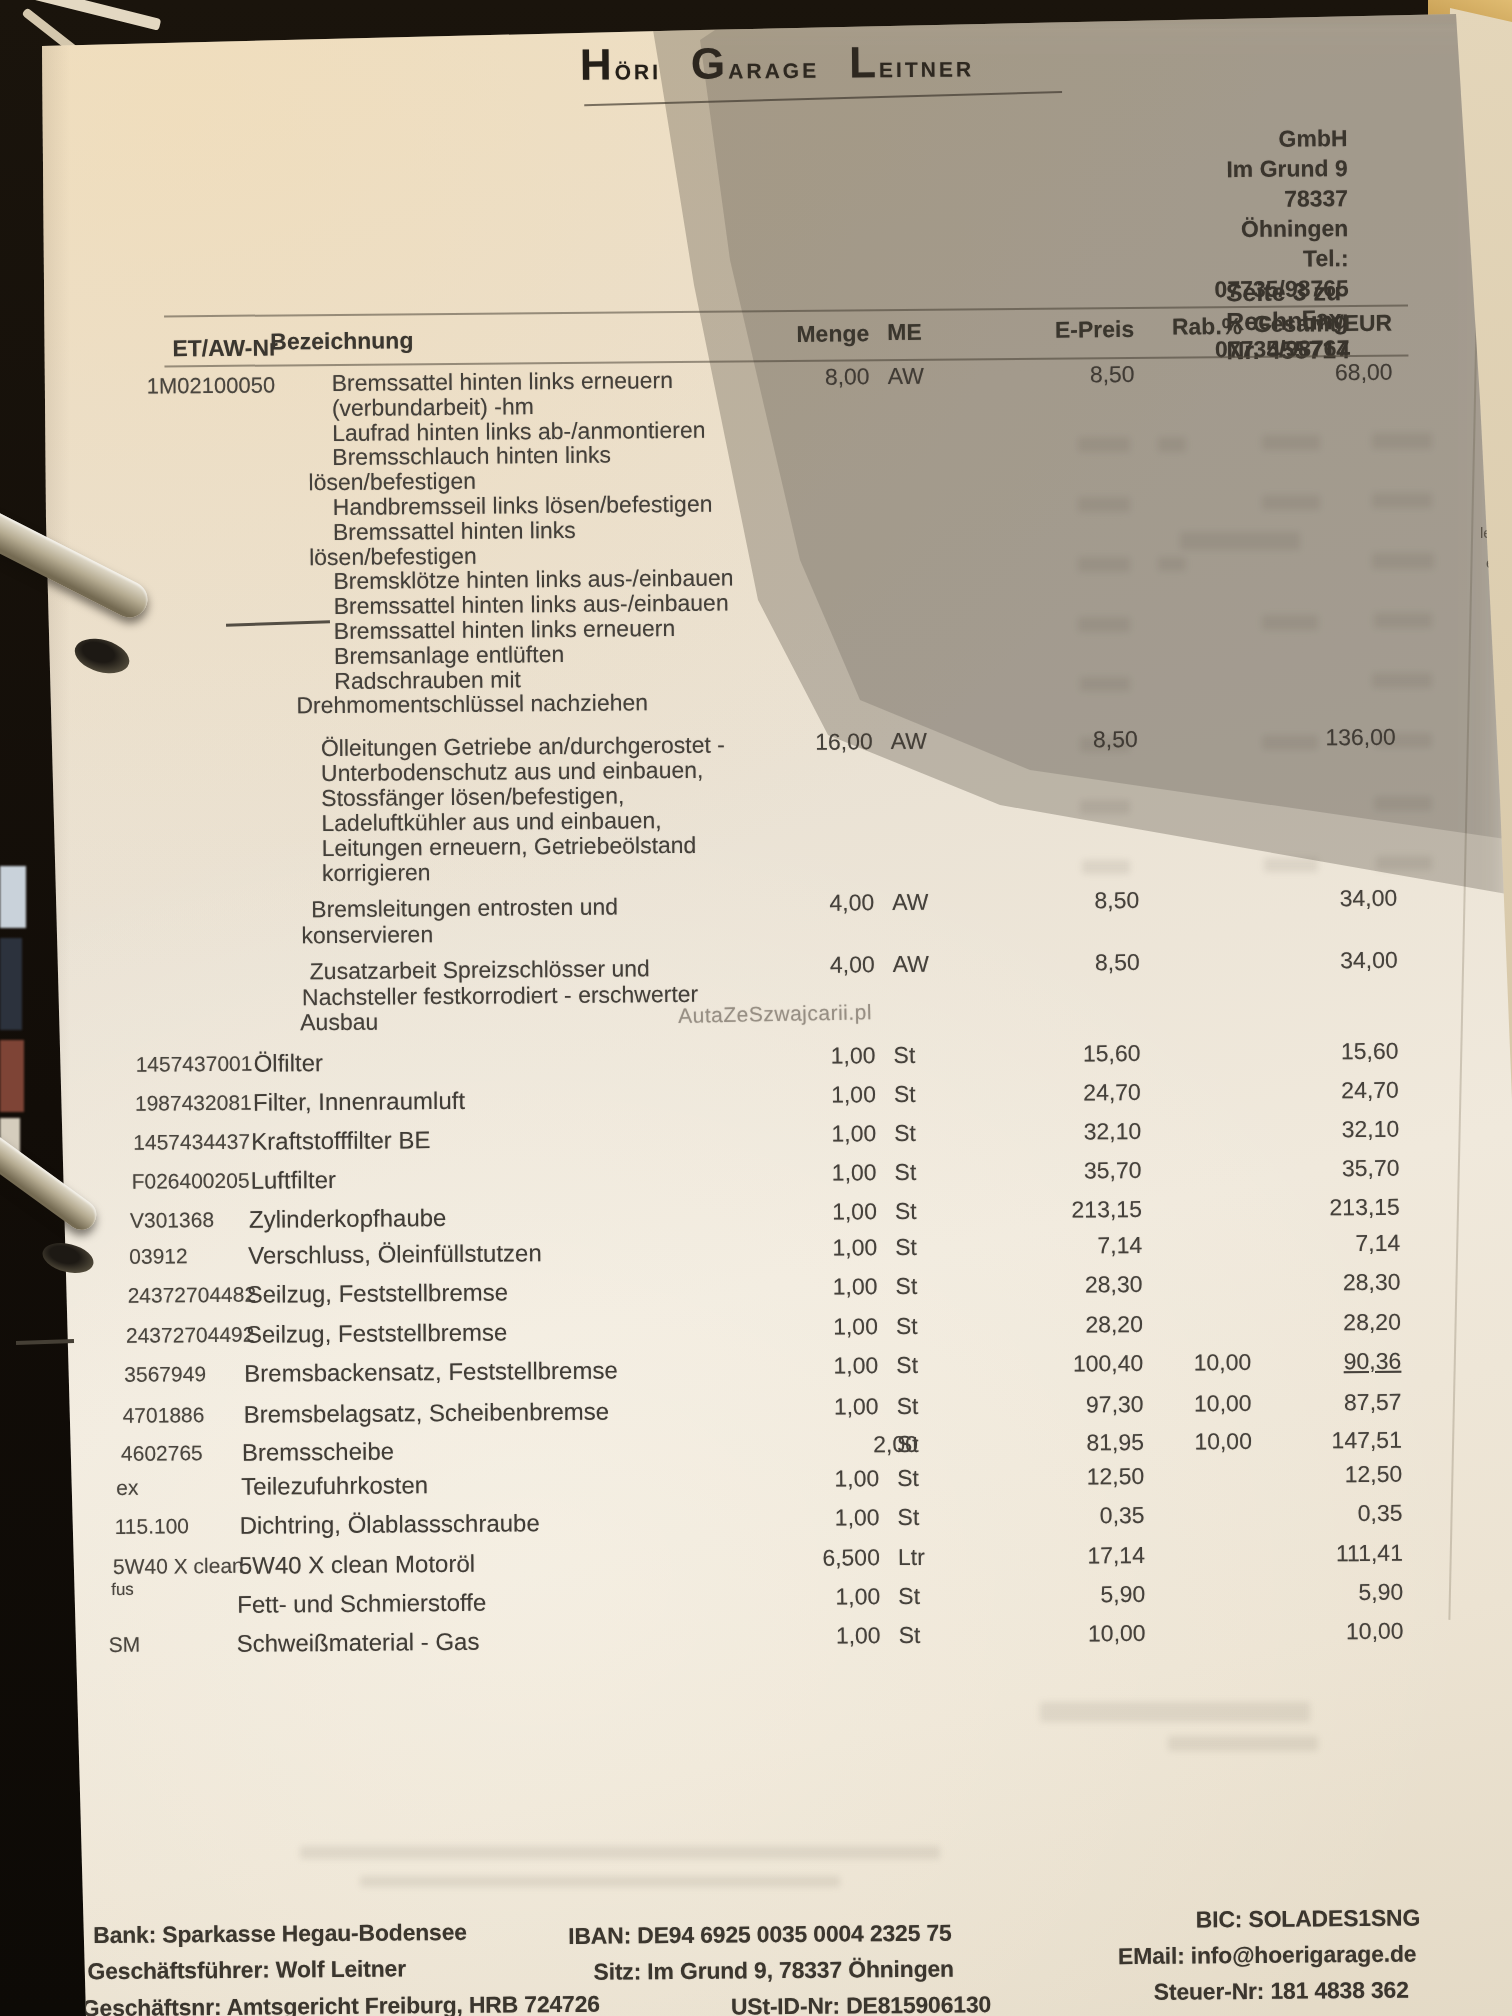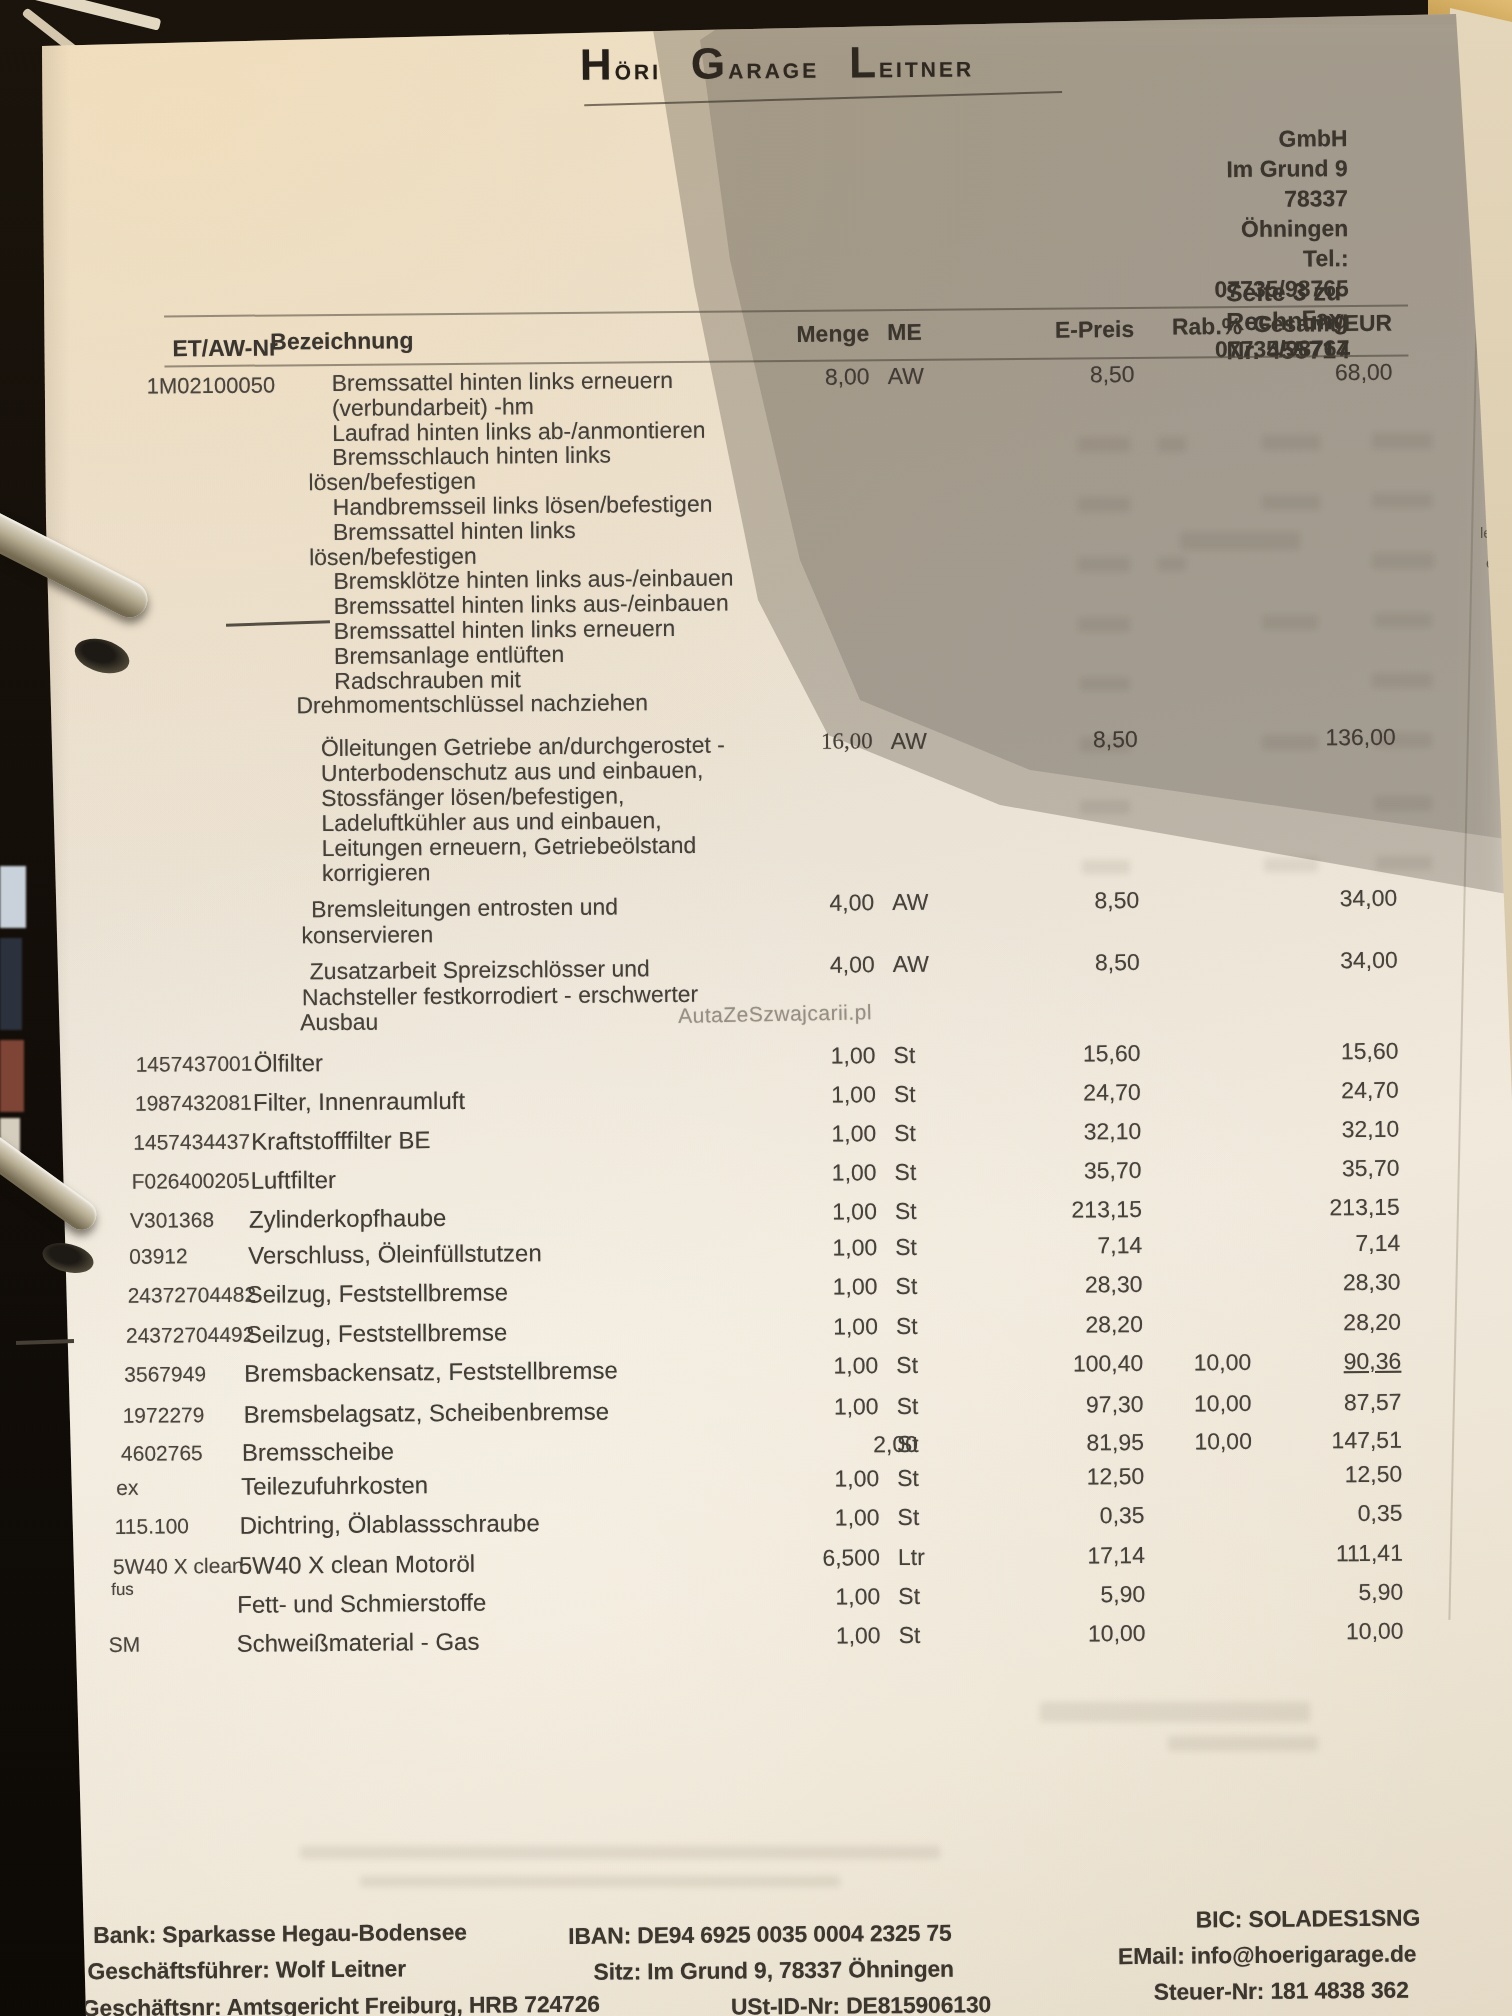--- a/index.html
+++ b/index.html
@@ -154,21 +154,21 @@
             <div class="t num ra" style="left: 1140px; top: 370px;">8,50</div>
             <div class="t num ra" style="left: 1398px; top: 370px;">68,00</div>
           </div>
           <div class="">
             <div class="t work" style="left: 323px; top: 737px;">Ölleitungen Getriebe an/durchgerostet -</div>
             <div class="t work" style="left: 323px; top: 762px;">Unterbodenschutz aus und einbauen,</div>
             <div class="t work" style="left: 323px; top: 787px;">Stossfänger lösen/befestigen,</div>
             <div class="t work" style="left: 323px; top: 812px;">Ladeluftkühler aus und einbauen,</div>
             <div class="t work" style="left: 323px; top: 837px;">Leitungen erneuern, Getriebeölstand</div>
             <div class="t work" style="left: 323px; top: 862px;">korrigieren</div>
-            <div class="t num ra" style="left: 875px; top: 735px; font-family: Liberation Serif, serif;">16,00</div>
+            <div class="t num ra" style="left: 875px; top: 735px;">16,00</div>
             <div class="t num" style="left: 893px; top: 735px;">AW</div>
             <div class="t num ra" style="left: 1140px; top: 735px;">8,50</div>
             <div class="t num ra" style="left: 1398px; top: 735px;">136,00</div>
           </div>
           <div class="">
             <div class="t work" style="left: 312px; top: 898px;">Bremsleitungen entrosten und</div>
             <div class="t work" style="left: 302px; top: 924px;">konservieren</div>
             <div class="t num ra" style="left: 875px; top: 896px;">4,00</div>
             <div class="t num" style="left: 893px; top: 896px;">AW</div>
             <div class="t num ra" style="left: 1140px; top: 896px;">8,50</div>
@@ -250,21 +250,21 @@
           <div class="">
             <div class="t pnr" style="left: 121px; top: 1363px; font-size: 21px; text-align: right;">3567949</div>
             <div class="t part" style="left: 241px; top: 1361px;">Bremsbackensatz, Feststellbremse</div>
             <div class="t num ra" style="left: 875px; top: 1359px;">1,00</div>
             <div class="t num" style="left: 893px; top: 1359px;">St</div>
             <div class="t num ra" style="left: 1140px; top: 1359px;">100,40</div>
             <div class="t num ra" style="left: 1248px; top: 1359px;">10,00</div>
             <div class="t num ra" style="left: 1398px; top: 1359px; text-decoration: underline;">90,36</div>
           </div>
           <div class="">
-            <div class="t pnr" style="left: 119px; top: 1404px; font-size: 21px;">1972279</div>
+            <div class="t pnr" style="left: 119px; top: 1404px; font-size: 21px;">4701886</div>
             <div class="t part" style="left: 240px; top: 1402px;">Bremsbelagsatz, Scheibenbremse</div>
             <div class="t num ra" style="left: 875px; top: 1400px;">1,00</div>
             <div class="t num" style="left: 893px; top: 1400px;">St</div>
             <div class="t num ra" style="left: 1140px; top: 1400px;">97,30</div>
             <div class="t num ra" style="left: 1248px; top: 1400px;">10,00</div>
             <div class="t num ra" style="left: 1398px; top: 1400px;">87,57</div>
           </div>
           <div class="">
             <div class="t pnr" style="left: 117px; top: 1442px; font-size: 21px;">4602765</div>
             <div class="t part" style="left: 238px; top: 1440px;">Bremsscheibe</div>

